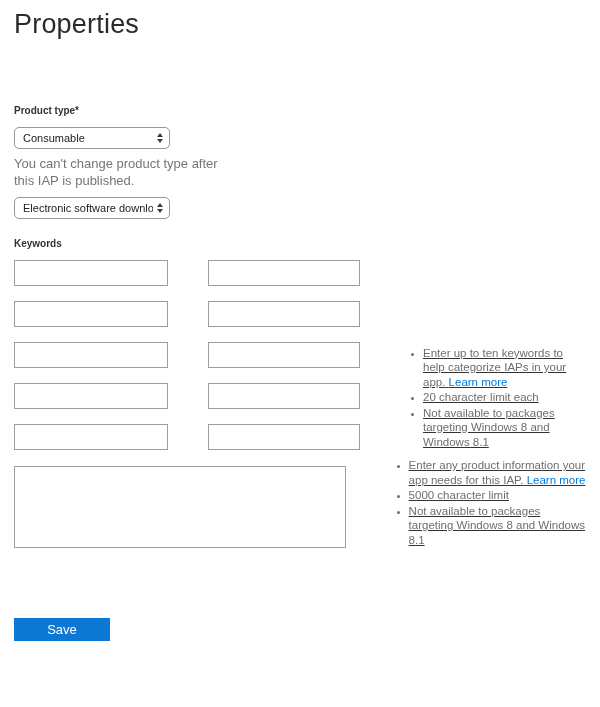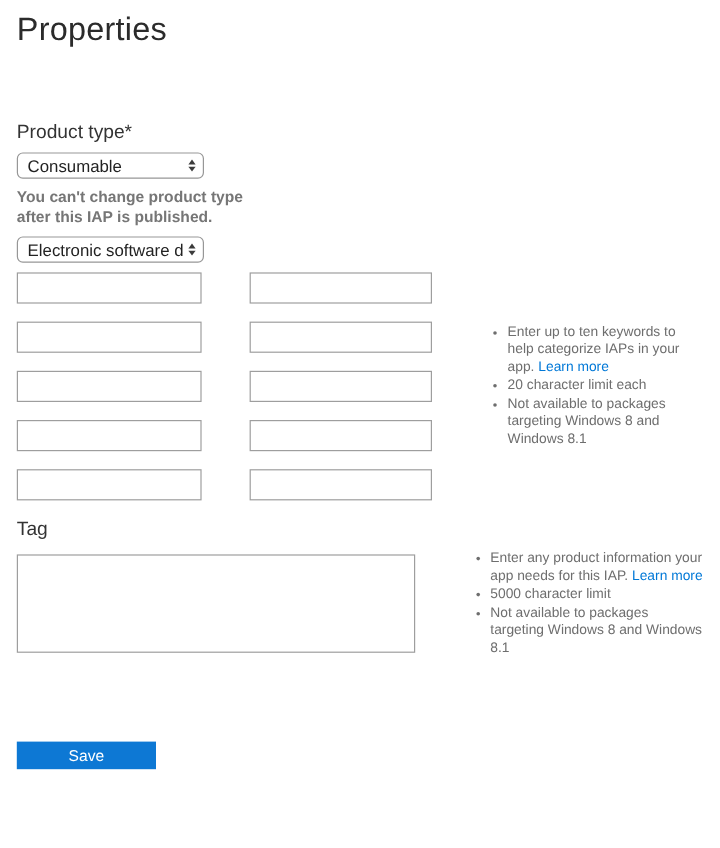--- a/index.html
+++ b/index.html
@@ -15,23 +15,24 @@
   .page-title {
     font-size: 27px;
     font-weight: 300;
     color: #2b2b2b;
     margin: 0;
     line-height: 32px;
     letter-spacing: 0.2px;
   }
 
   .field-label {
-    font-size: 16px;
+    font-size: 10px;
     color: #333333;
     line-height: 17px;
+    font-weight: bold;
   }
   .lbl-product { margin-top: 62px; }
   .lbl-content { margin-top: 11px; }
   .lbl-keywords { margin-top: 16px; }
   .lbl-tag { margin-top: 16px; }
 
   
   .select {
     margin-top: 8px;
     width: 156px;
@@ -39,21 +40,21 @@
     border: 1px solid #979797;
     border-radius: 5px;
     background: #ffffff;
     display: flex;
     align-items: center;
     justify-content: space-between;
     padding: 0 6px 0 8px;
     cursor: default;
   }
   .select .select-value {
-    font-size: 14px;
+    font-size: 11px;
     color: #222222;
     white-space: nowrap;
     overflow: hidden;
     flex: 1 1 auto;
     min-width: 0;
   }
   .stepper {
     display: flex;
     flex-direction: column;
     gap: 2px;
@@ -68,27 +69,27 @@
   }
   .stepper .up   { border-bottom: 4.5px solid #3b3b3b; }
   .stepper .down { border-top: 4.5px solid #3b3b3b; }
 
   .field-note {
     margin-top: 6px;
     width: 205px;
     font-size: 13px;
     line-height: 17px;
     color: #767676;
-    font-weight: bold;
   }
 
   .row {
     display: flex;
-    align-items: center;
+    align-items: flex-end;
     margin-top: 8px;
+    text-decoration: underline;
   }
 
   .kw-grid {
     display: grid;
     grid-template-columns: 154px 152px;
     column-gap: 40px;
     row-gap: 15px;
     width: 346px;
   }
   .kw-input {
@@ -129,21 +130,21 @@
   ul.notes li::marker { color: #6e6e6e; font-size: 9px; }
   ul.notes a {
     color: #0078d7;
     text-decoration: none;
     cursor: pointer;
   }
 
   .save-button {
     display: block;
     margin-top: 70px;
-    width: 116px;
+    width: 96px;
     height: 23px;
     background: #0d78d4;
     color: #ffffff;
     border: none;
     font-family: "Liberation Sans", "DejaVu Sans", sans-serif;
     font-size: 13px;
     line-height: 23px;
     text-align: center;
     padding: 0;
     cursor: pointer;
@@ -167,41 +168,41 @@
   <div class="field-note">You can't change product type after this IAP is published.</div>
 
   <div class="select">
     <span class="select-value">Electronic software download</span>
     <span class="stepper">
         <i class="up"></i>
         <i class="down"></i>
       </span>
   </div>
 
+  <div class="field-label lbl-keywords">Keywords</div>
   <div class="row">
     <div class="kw-grid">
       <input type="text" class="kw-input" value="" style="">
       <input type="text" class="kw-input" value="" style="">
       <input type="text" class="kw-input" value="" style="">
       <input type="text" class="kw-input" value="" style="">
       <input type="text" class="kw-input" value="" style="">
       <input type="text" class="kw-input" value="" style="">
       <input type="text" class="kw-input" value="" style="">
       <input type="text" class="kw-input" value="" style="">
       <input type="text" class="kw-input" value="" style="">
       <input type="text" class="kw-input" value="" style="">
     </div>
     <ul class="notes">
       <li><span>Enter up to ten keywords to help categorize IAPs in your app.</span> <a href="#">Learn more</a></li>
       <li><span>20 character limit each</span></li>
       <li><span>Not available to packages targeting Windows 8 and Windows 8.1</span></li>
     </ul>
   </div>
 
-  <div class="field-label lbl-tag">Tag</div>
   <div class="row">
     <textarea class="tag-textarea" value="" style=""></textarea>
     <ul class="notes">
       <li><span>Enter any product information your app needs for this IAP.</span> <a href="#">Learn more</a></li>
       <li><span>5000 character limit</span></li>
       <li><span>Not available to packages targeting Windows 8 and Windows 8.1</span></li>
     </ul>
   </div>
 
   <button class="save-button">Save</button>

